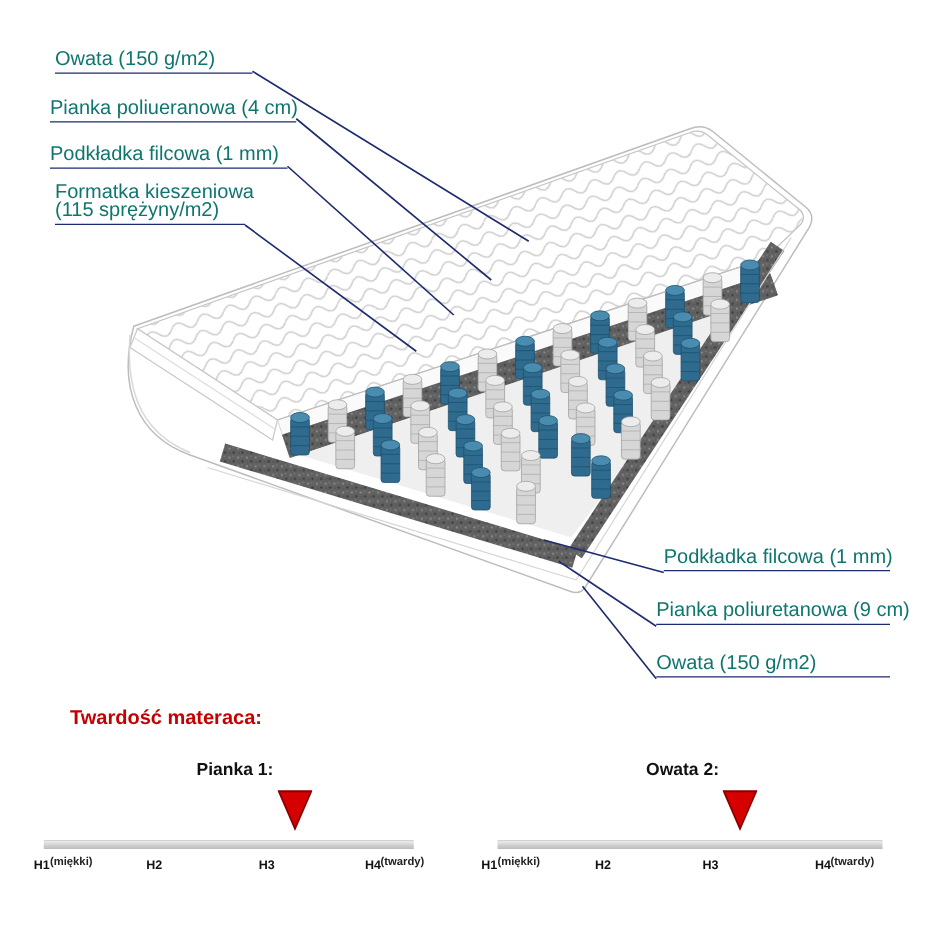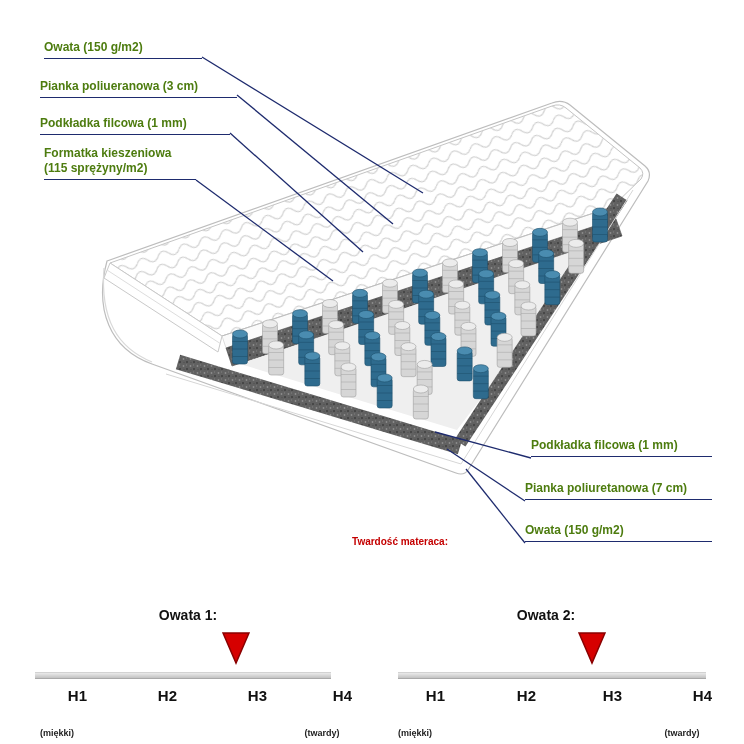--- a/index.html
+++ b/index.html
@@ -9,32 +9,32 @@
     --pointer-edge:#8a0000;
   }
   html,body{margin:0;padding:0;background:#fff;}
   .canvas{
     position:relative;width:744px;height:744px;background:#ffffff;
     font-family:"Liberation Sans",sans-serif;overflow:hidden;
   }
   svg.illus{position:absolute;left:0;top:0;}
   #leaders line{stroke:var(--line-color);stroke-width:1.3;}
   .lbl{
-    position:absolute;font-size:12px;font-weight:bold;color:#4d7c0f;
+    position:absolute;font-size:16px;font-weight:normal;color:#0f766e;
     border-bottom:1.4px solid var(--line-color);padding-bottom:3px;
     white-space:nowrap;line-height:15px;
   }
   .title-red{
-    position:absolute;left:56px;top:536px;width:688px;text-align:center;
-    color:var(--title-red);font-weight:bold;font-size:10px;
+    position:absolute;left:56px;top:566px;width:688px;
+    color:var(--title-red);font-weight:bold;font-size:16px;
   }
   .scale-name{position:absolute;top:607px;width:120px;text-align:center;font-weight:bold;font-size:14px;color:#111;}
   .bar{position:absolute;top:672px;height:5px;background:linear-gradient(#eaeaea,#c2c2c2);border-top:1px solid #d2d2d2;border-bottom:1px solid #a9a9a9;}
-  .lvl{position:absolute;top:687px;width:60px;text-align:right;font-weight:bold;font-size:15px;color:#111;}
-  .note{position:absolute;top:728px;width:70px;text-align:center;font-weight:bold;font-size:9px;color:#222;}
+  .lvl{position:absolute;top:687px;width:60px;text-align:left;font-weight:bold;font-size:10px;color:#111;}
+  .note{position:absolute;top:684px;width:70px;text-align:center;font-weight:bold;font-size:9px;color:#222;}
   .ptr{position:absolute;top:630px;width:28px;height:36px;}
   .ptr polygon{fill:var(--pointer-red);stroke:var(--pointer-edge);stroke-width:1.5;}
 </style>
 </head>
 <body>
 
 <div class="canvas">
 
   <svg class="illus" width="744" height="560" viewBox="0 0 744 560">
     <defs>
@@ -407,43 +407,43 @@
       <line x1="531" y1="458" x2="435" y2="432"></line>
       <line x1="525" y1="501" x2="447" y2="449"></line>
       <line x1="525" y1="543" x2="466" y2="469"></line>
     </g>
   </svg>
 
   <div class="lbl" style="left:44px;top:40px;width:158px;">
     <span>Owata (150 g/m2)</span>
   </div>
   <div class="lbl" style="left:40px;top:79px;width:197px;">
-    <span>Pianka poliueranowa (3 cm)</span>
+    <span>Pianka poliueranowa (4 cm)</span>
   </div>
   <div class="lbl" style="left:40px;top:116px;width:190px;">
     <span>Podkładka filcowa (1 mm)</span>
   </div>
   <div class="lbl" style="left:44px;top:146px;width:152px;">
     <span style="display:block;">Formatka kieszeniowa</span>
     <span style="display:block;">(115 sprężyny/m2)</span>
   </div>
 
   <div class="lbl" style="left:531px;top:438px;width:181px;">
     <span>Podkładka filcowa (1 mm)</span>
   </div>
   <div class="lbl" style="left:525px;top:481px;width:187px;">
-    <span>Pianka poliuretanowa (7 cm)</span>
+    <span>Pianka poliuretanowa (9 cm)</span>
   </div>
   <div class="lbl" style="left:525px;top:523px;width:187px;">
     <span>Owata (150 g/m2)</span>
   </div>
 
   <div class="title-red">Twardość materaca:</div>
 
-  <div class="scale-name" style="left:128px;">Owata 1:</div>
+  <div class="scale-name" style="left:128px;">Pianka 1:</div>
   <svg class="ptr" style="left:222px;" viewBox="0 0 28 36">
     <polygon points="1,3 27,3 14,33"></polygon>
   </svg>
   <div class="bar" style="left:35px;width:296px;"></div>
   <div class="lvl" style="left:27px;">H1</div>
   <div class="lvl" style="left:117px;">H2</div>
   <div class="lvl" style="left:207px;">H3</div>
   <div class="lvl" style="left:292px;">H4</div>
   <div class="note" style="left:22px;">(miękki)</div>
   <div class="note" style="left:287px;">(twardy)</div>

